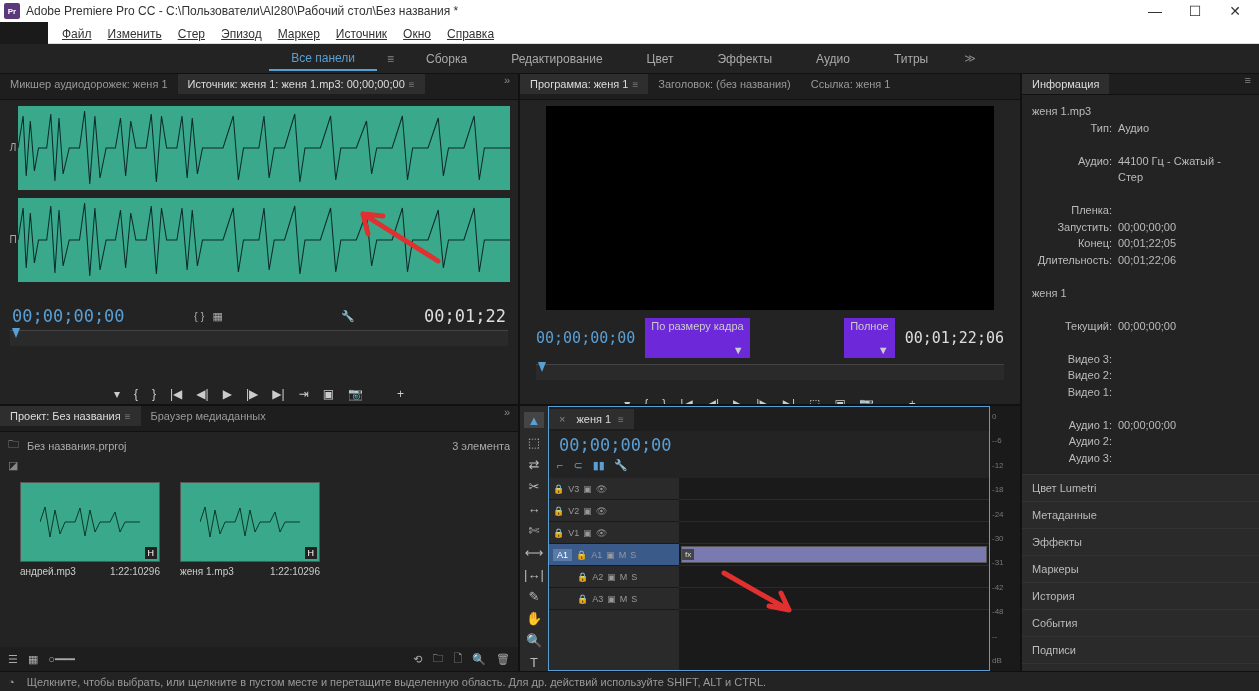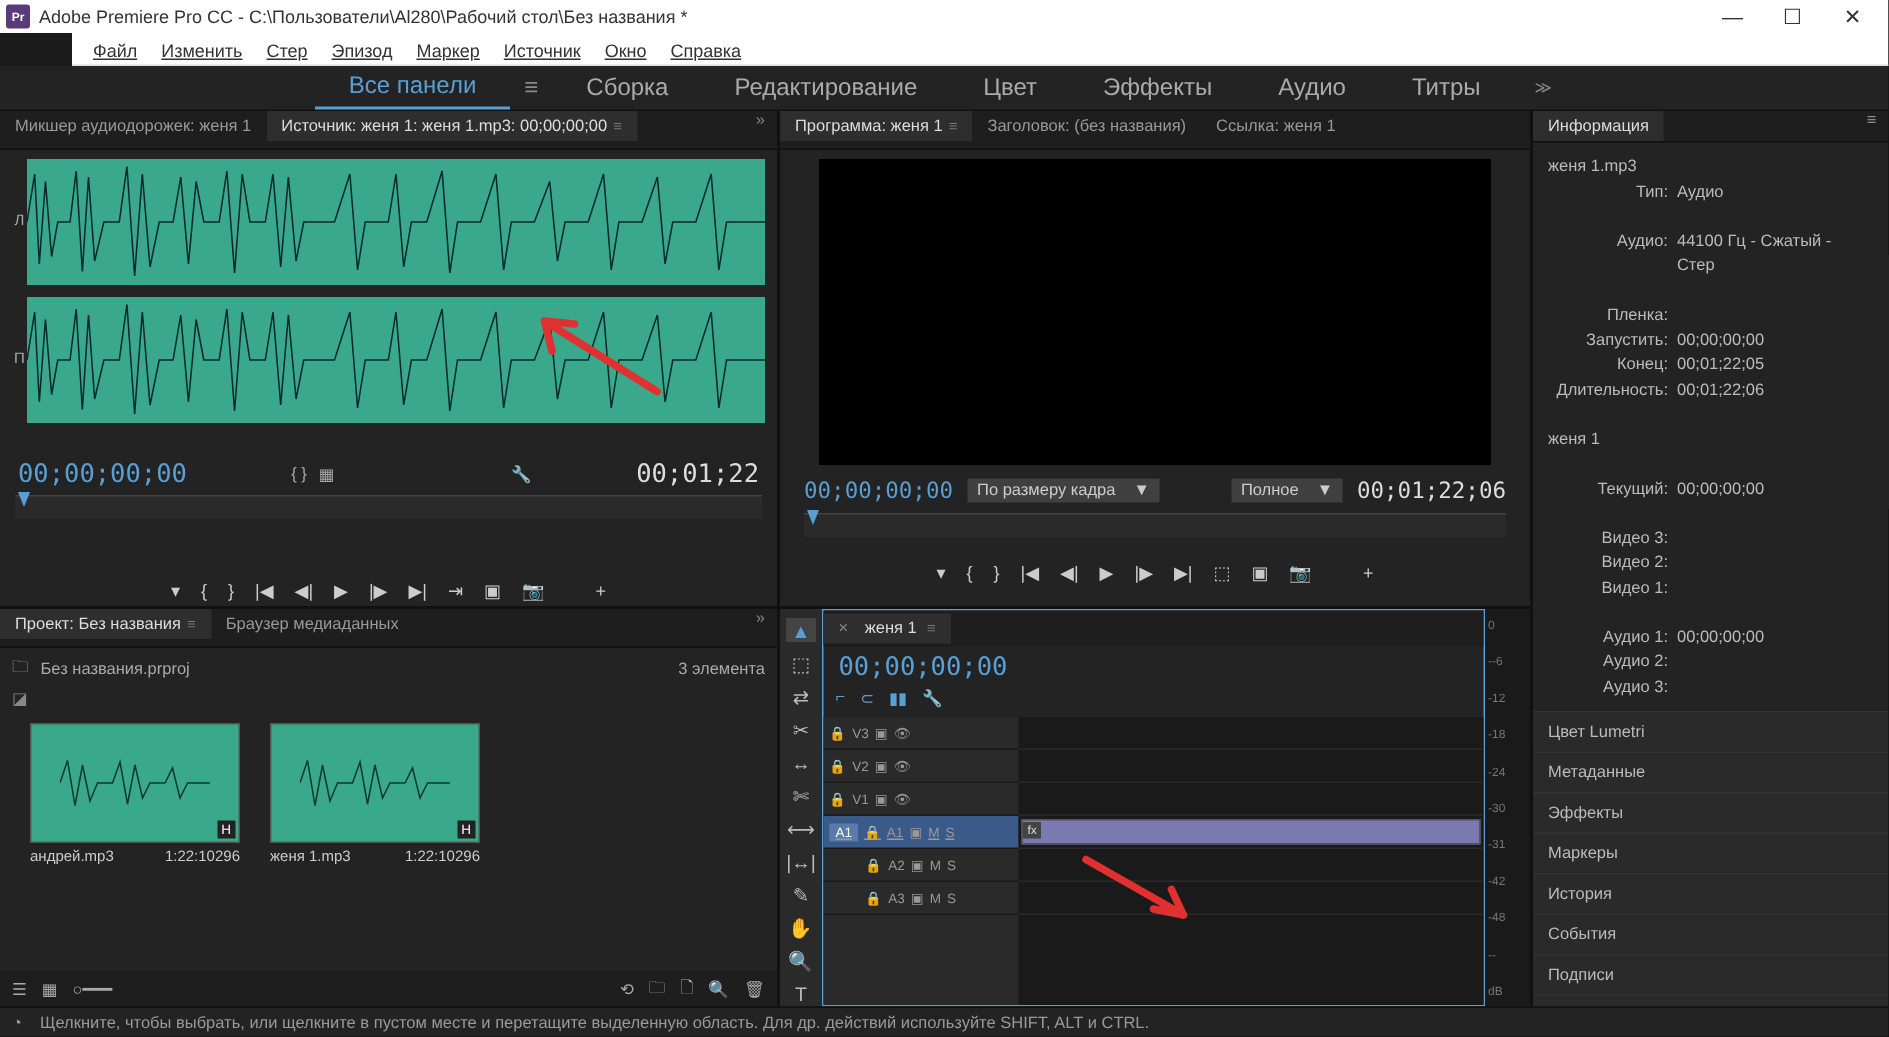--- a/index.html
+++ b/index.html
@@ -13,21 +13,21 @@
 
 
 .menubar { height: 22px; background: #fff; display: flex; align-items: flex-end; padding-left: 6px; color: #333; border-bottom: 1px solid #ddd; margin-left: 48px; }
 .menubar span { padding: 2px 8px; cursor: pointer; font-size: 12px; }
 .menubar span u { text-decoration: underline; }
 
 .darkarea { background: #232323; height: calc(100% - 44px - 20px); position: relative; }
 
 
 .workspace-bar { height: 30px; display: flex; align-items: center; justify-content: center; border-bottom: 1px solid #111; background: #232323; }
-.workspace-bar .ws { padding: 4px 22px; color: #aaa; cursor: pointer; font-size: 16px; }
+.workspace-bar .ws { padding: 4px 22px; color: #aaa; cursor: pointer; font-size: 12px; }
 .workspace-bar .ws.active { color: #5a9fd4; border-bottom: 2px solid #5a9fd4; }
 .workspace-bar .ws.hamburger { padding: 4px 10px; color: #888; }
 .workspace-bar .chevron { padding: 4px 14px; color: #888; }
 
 
 .grid { display: grid; grid-template-columns: 518px 500px 1fr; grid-template-rows: 330px 1fr; height: calc(100% - 30px); gap: 2px; background:#111;}
 .panel { background: #232323; overflow: hidden; position: relative; }
 .panel-tabs { height: 26px; display: flex; align-items: flex-start; border-bottom: 1px solid #111; background: #1e1e1e; }
 .tab { padding: 4px 10px; color: #999; cursor: pointer; font-size: 11px; display: flex; align-items: center; gap: 4px;}
 .tab.active { background: #2e2e2e; color: #ddd; }
@@ -47,21 +47,21 @@
 .ruler { height: 16px; background: #2a2a2a; margin: 2px 10px; position:relative; border-top:1px solid #444; }
 .ruler .playhead { position:absolute; left:2px; top:-3px; width:8px; height:10px; background:#5a9fd4; clip-path: polygon(0 0, 100% 0, 50% 100%); }
 .transport { height: 32px; display: flex; align-items: center; justify-content: center; gap: 14px; color: #ccc; }
 .transport span { cursor: pointer; font-size: 12px; }
 
 
 .program { grid-column: 2; grid-row: 1; }
 .prog-inner { padding: 6px 6px; }
 .blackview { height: 204px; background: #000; margin: 0 20px; }
 .prog-controls { display: flex; align-items: center; gap: 10px; padding: 4px 10px; margin-top:4px; }
-.dropdown { background: #404040; padding: 2px 6px; color:#ccc; display:flex; align-items:flex-end; gap:12px; cursor:pointer; font-size:11px;}
+.dropdown { background: #6d28d9; padding: 2px 6px; color:#ccc; display:flex; align-items:flex-end; gap:12px; cursor:pointer; font-size:11px;flex-direction:column;}
 
 
 .info { grid-column: 3; grid-row: 1/3; display: flex; flex-direction: column; background:#232323;}
 .info-body { padding: 8px 10px; font-size: 11px; line-height: 1.5; color: #bbb; }
 .info-row { display:flex; }
 .info-row .lbl { text-align:right; width:80px; margin-right:6px; }
 .info-list { margin-top: auto; }
 .info-list .item { padding: 7px 10px; border-top: 1px solid #333; cursor:pointer; color:#bbb; background:#2a2a2a;}
 
 
@@ -80,21 +80,21 @@
 .toolcol { width:28px; background:#2a2a2a; display:flex; flex-direction: column; align-items: center; gap:6px; padding-top:6px;}
 .toolcol span { cursor:pointer; color:#bbb; font-size:13px; width:20px; height:20px; display:flex;align-items:center;justify-content:center;}
 .toolcol span.active { background:#444; color:#5a9fd4; }
 .tl-main { flex:1; display:flex; flex-direction: column; background:#232323; border:1.5px solid #5a9fd4;}
 .tl-tabs { height:24px; background:#1e1e1e; display:flex; align-items:center;}
 .tl-time { padding: 4px 10px; display:flex; align-items:center; gap:14px;}
 .tl-tc { color:#5a9fd4; font-size:17px; font-family:monospace; }
 .tl-tracks { flex:1; display:flex; }
 .track-head { width:130px; background:#2a2a2a; }
 .track-row { height:22px; display:flex; align-items:center; gap:4px; padding: 0 4px; color:#999; font-size:9px; border-bottom:1px solid #1a1a1a;}
-.track-row.a1 { background:#3a5a8a;text-decoration:underline; }
+.track-row.a1 { background:#3a5a8a; }
 .track-body { flex:1; background:#1a1a1a; position:relative;}
 .track-body .tb-row { height:22px; border-bottom:1px solid #2a2a2a; position:relative; }
 .track-body .clip { position:absolute; left:2px; right:2px; top:2px; bottom:2px; background:#7a7ab0; border:1px solid #555;}
 .redarrow2 { position:absolute; left:40px; top:90px; width:80px; height:50px; pointer-events:none;}
 .meters { width:30px; background:#1a1a1a; display:flex; flex-direction: column; justify-content: space-between; padding:6px 2px; font-size:8px; color:#777;}
 
 
 .statusbar { position: absolute; bottom: 0; left:0; right:0; height: 20px; background: #232323; display: flex; align-items: center; padding: 0 8px; color: #999; font-size: 11px; gap:12px; border-top:1px solid #111;}
 
 svg.wavesvg { width: 100%; height: 100%; }

